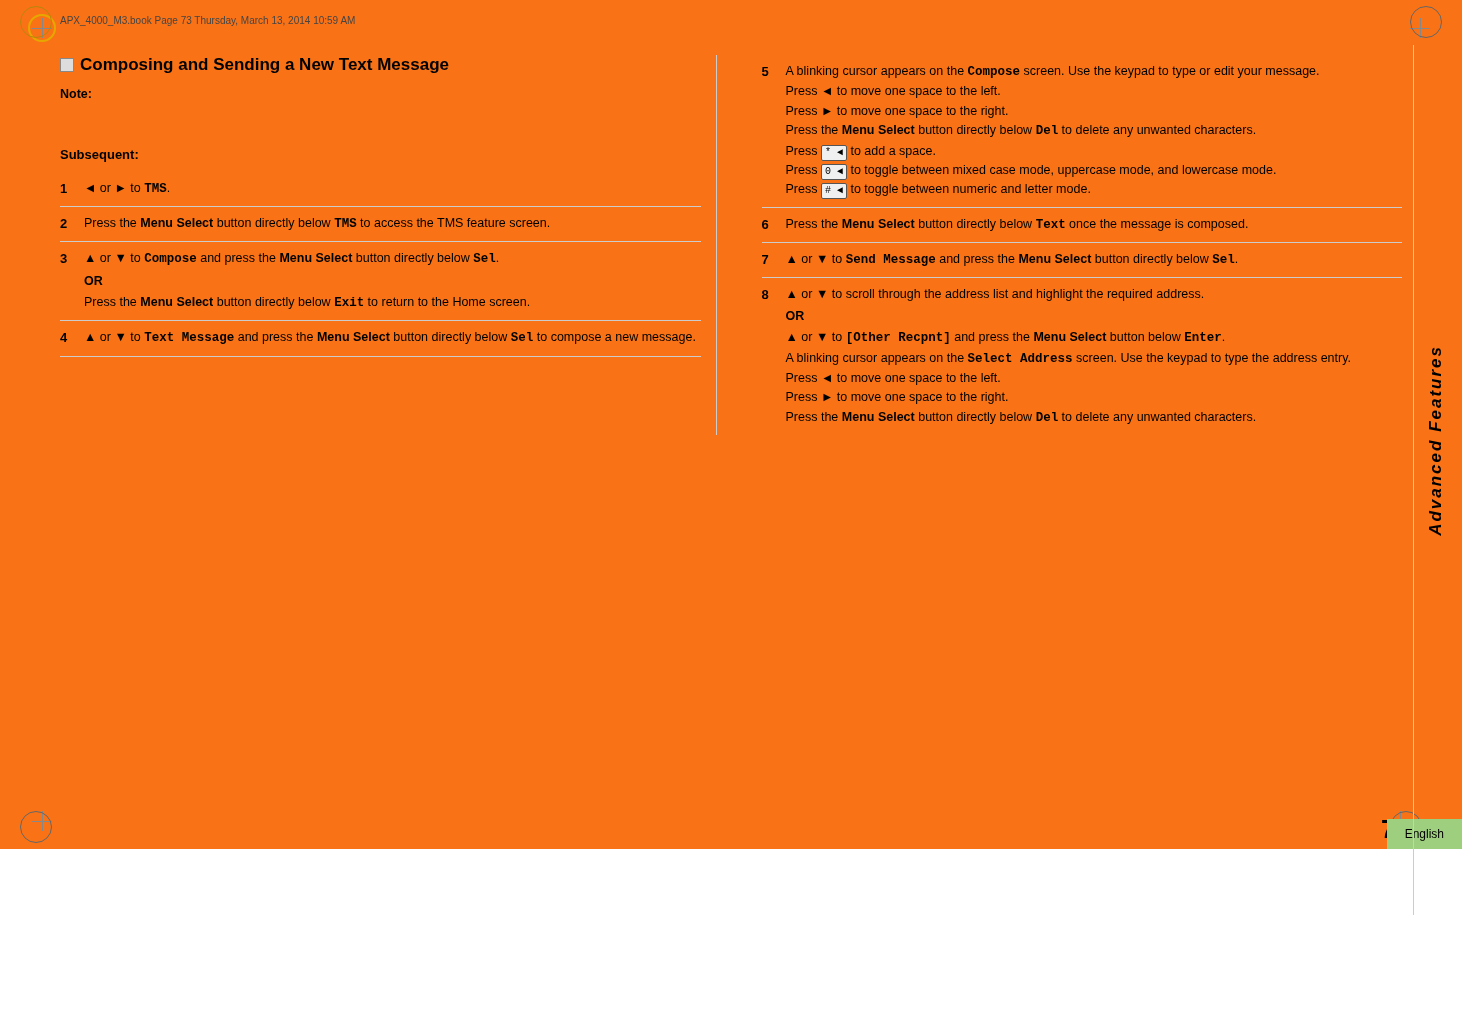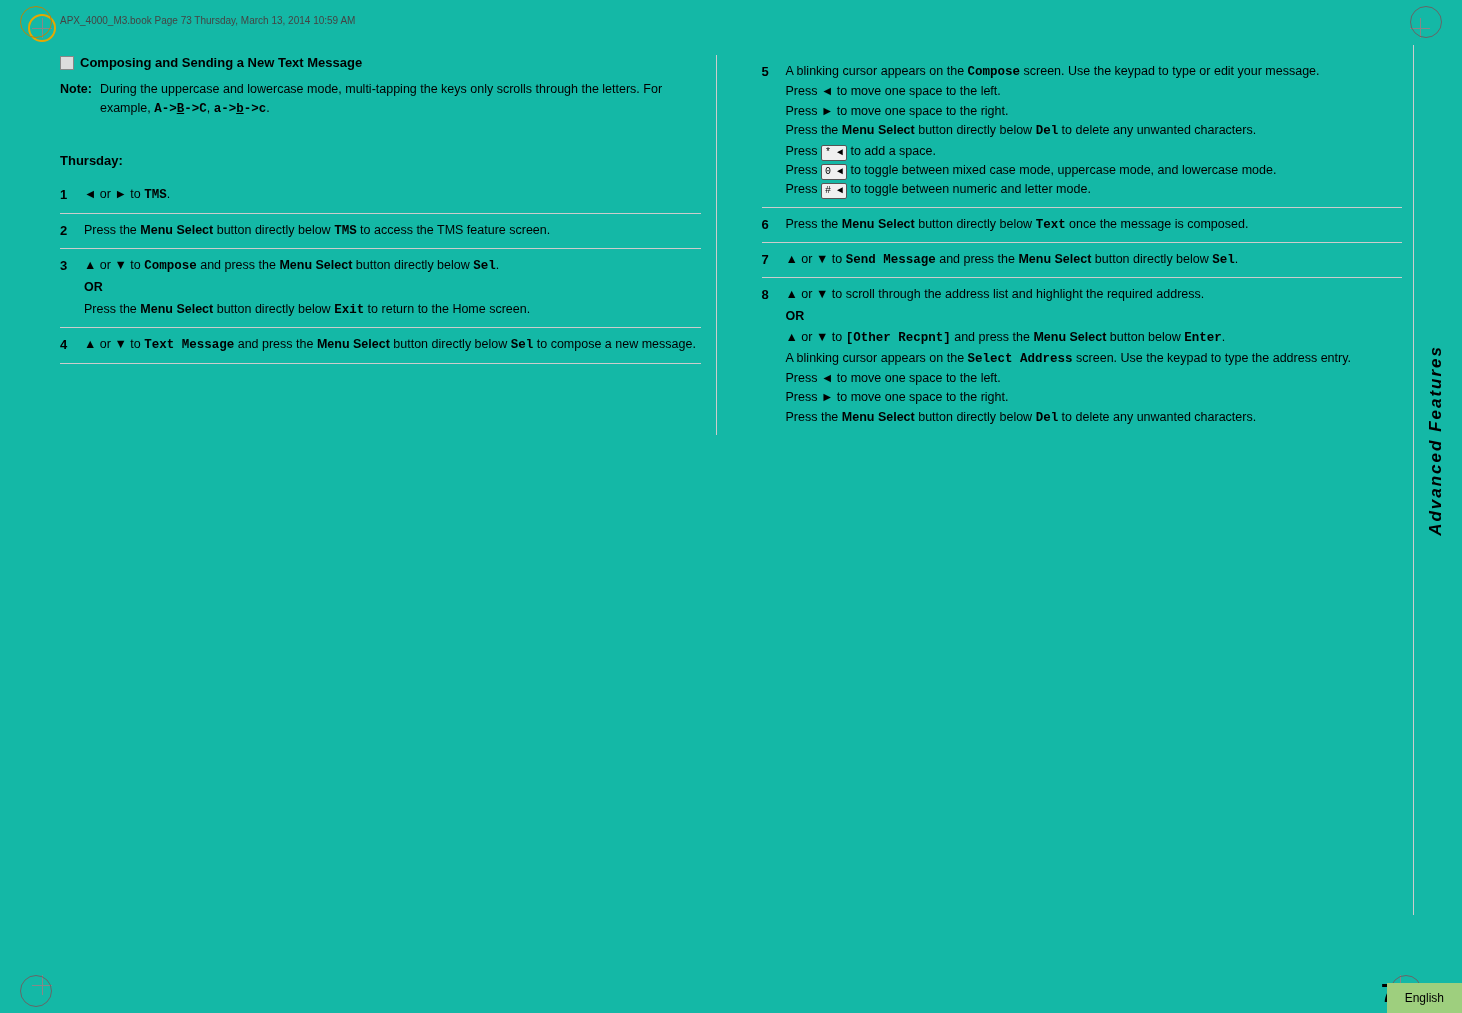--- a/index.html
+++ b/index.html
@@ -10,22 +10,22 @@
       background: #fff;
       font-family: Arial, Helvetica, sans-serif;
       font-size: 13px;
       color: #000;
       overflow: hidden;
       position: relative;
     }
 
     .page-container {
       width: 1462px;
-      height: 1013px;
-      background: #14b8a6;
+      height: 849px;
+      background: #f97316;
       position: relative;
       display: flex;
     }
 
     
     .crosshair {
       position: absolute;
       width: 20px;
       height: 20px;
     }
@@ -100,21 +100,21 @@
       border-right: 1px solid #ccc;
     }
 
     .col-right {
       flex: 1;
       padding-left: 15px;
     }
 
     
     .section-heading {
-      font-size: 13px;
+      font-size: 17px;
       font-weight: bold;
       margin-bottom: 10px;
       display: flex;
       align-items: center;
       gap: 6px;
     }
 
     .heading-icon {
       width: 14px;
       height: 14px;
@@ -124,20 +124,21 @@
       flex-shrink: 0;
     }
 
     
     .note-block {
       display: flex;
       gap: 8px;
       margin-bottom: 16px;
       font-size: 12.5px;
       line-height: 1.5;
+      flex-direction: column;
     }
 
     .note-label {
       font-weight: bold;
       white-space: nowrap;
     }
 
     .note-content {
       flex: 1;
     }
@@ -243,28 +244,25 @@
       <div class="col-left">
 
         <div class="section-heading">
           <span class="heading-icon"></span>
           <span>Composing and Sending a New Text Message</span>
         </div>
 
         <div class="note-block">
           <span class="note-label">Note:</span>
           <div class="note-content">
-            <p>
-              During the uppercase and lowercase mode, multi-tapping the keys only scrolls through the letters. For example, <span class="bold mono">A-&gt;<u>B</u>-&gt;C</span>, <span class="bold mono">a-&gt;<u>b</u>-&gt;c</span>.
-            </p>
-            <br>
-          </div>
-        </div>
-
-        <div class="procedure-heading">Thursday:</div>
+            <br>
+          </div>
+        </div>
+
+        <div class="procedure-heading">Subsequent:</div>
 
         <div class="step">
           <span class="step-num">1</span>
           <div class="step-content">
             <span>◄ or ►</span> to <span class="bold mono">TMS</span>.
           </div>
         </div>
 
         <div class="step">
           <span class="step-num">2</span>

